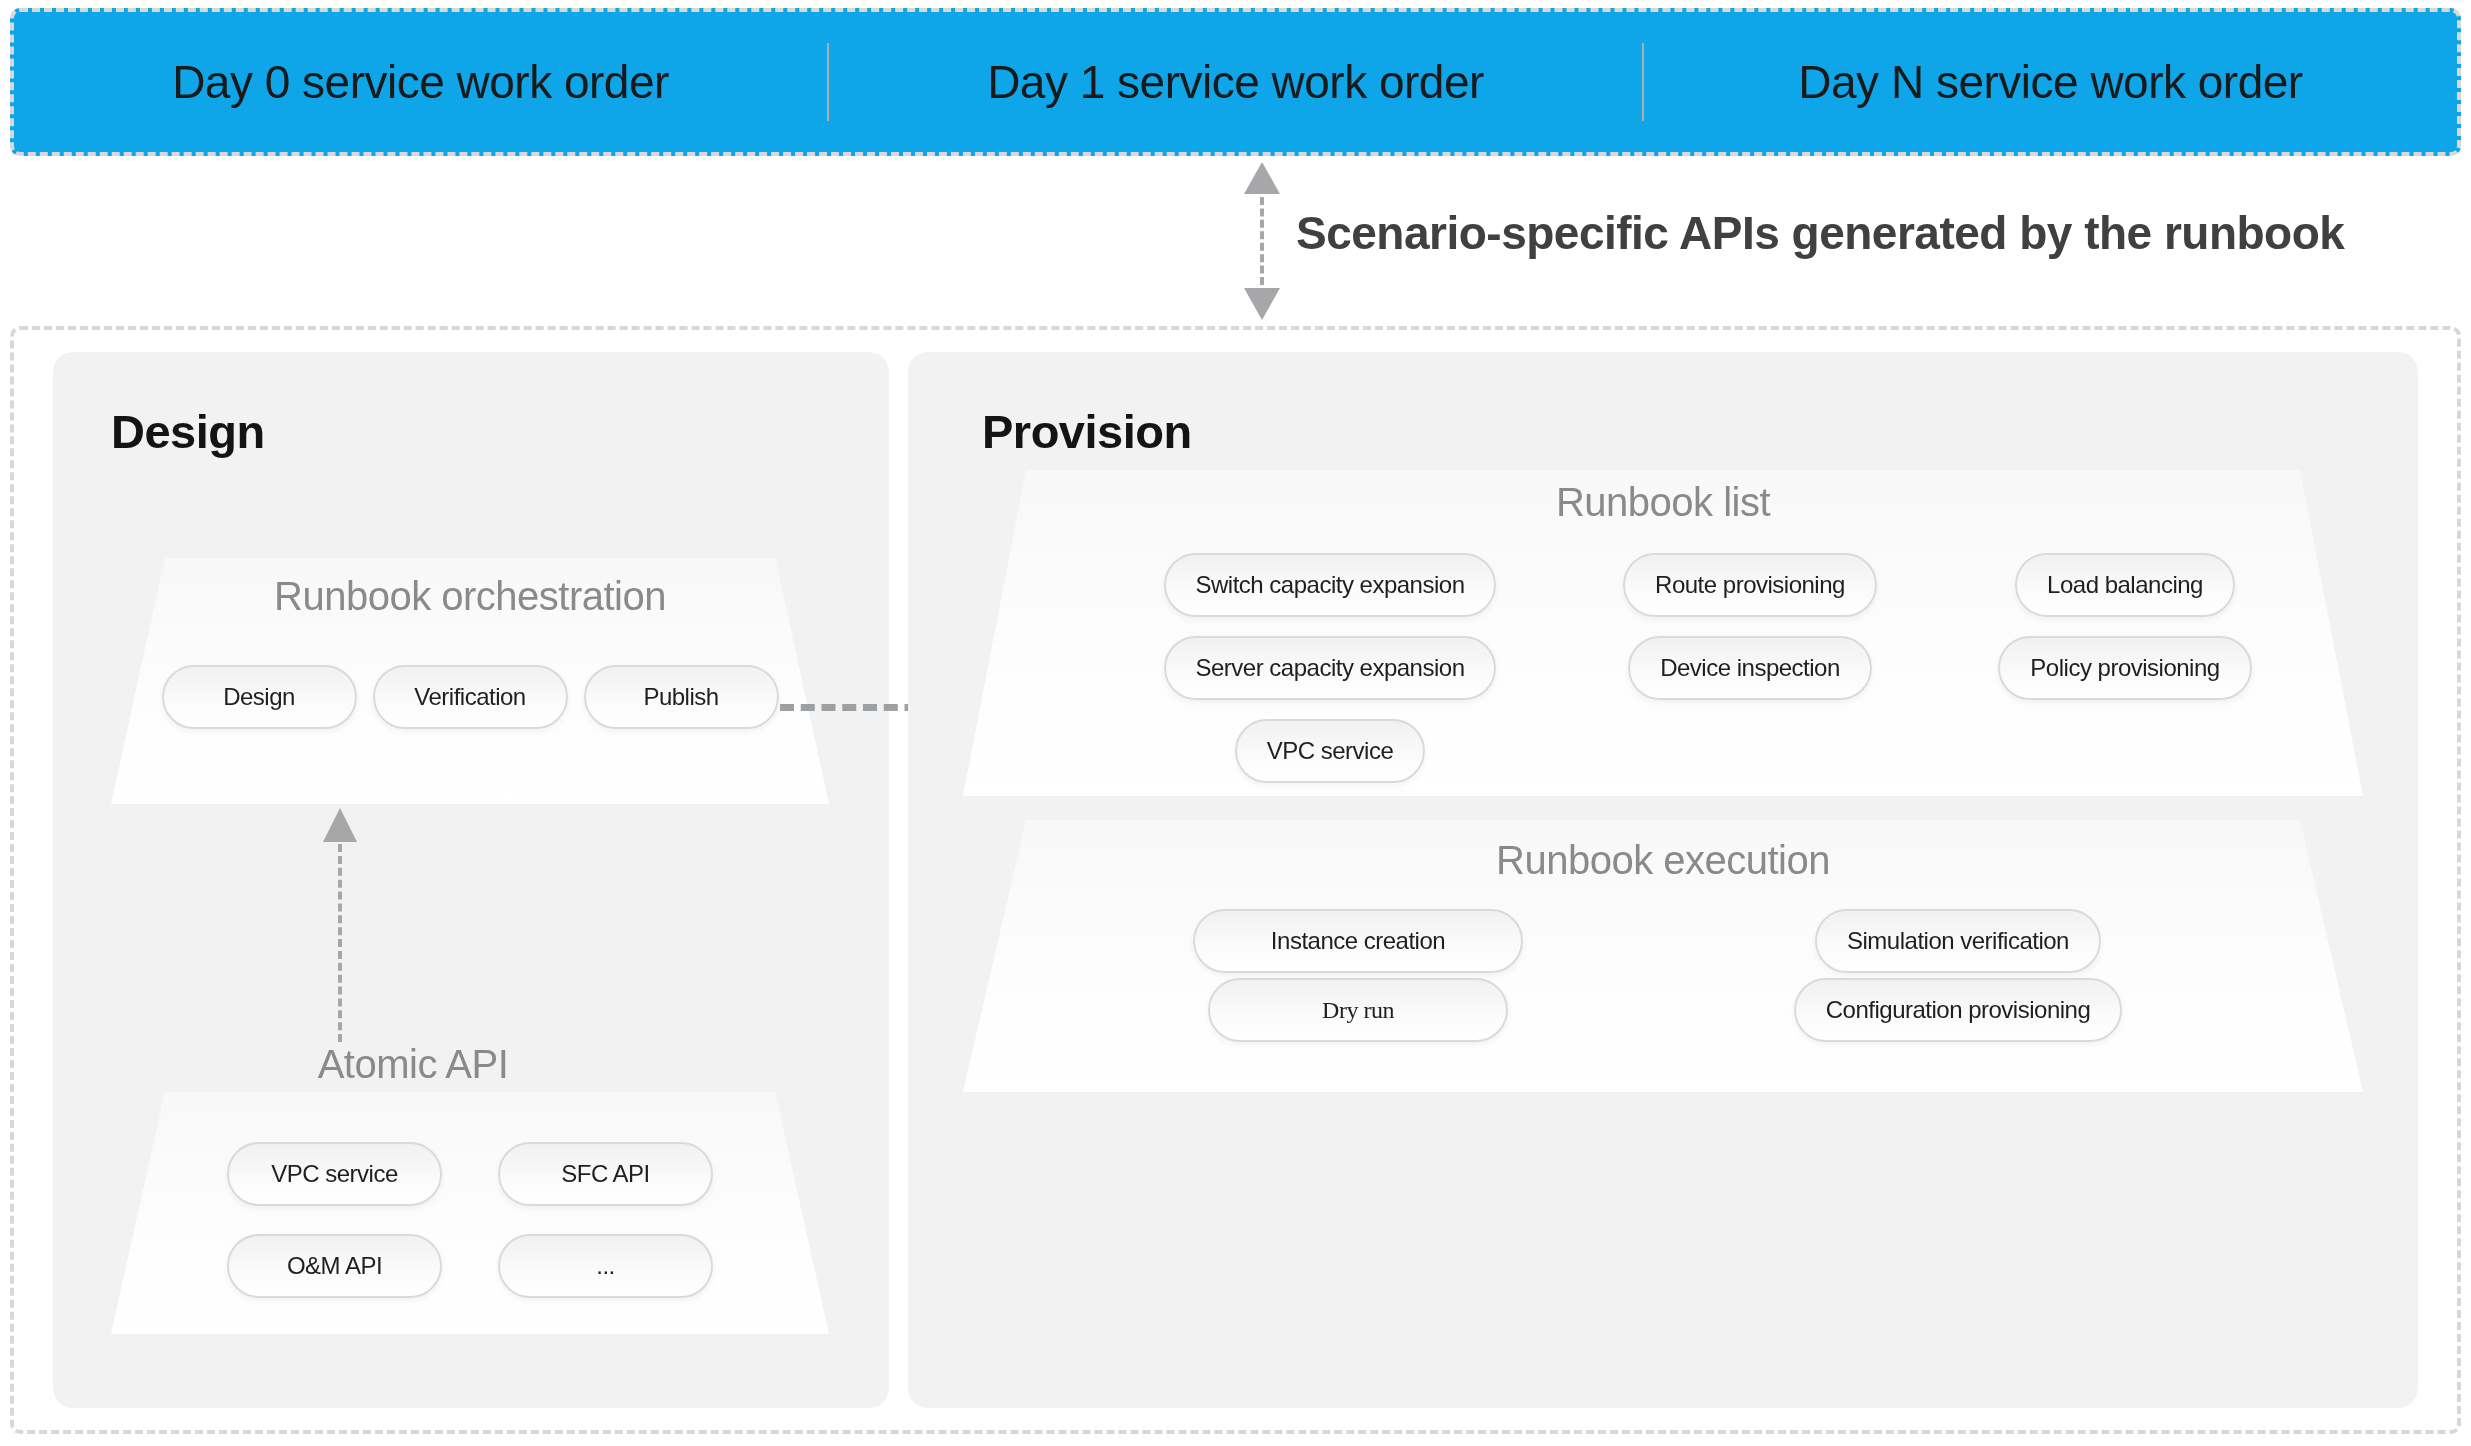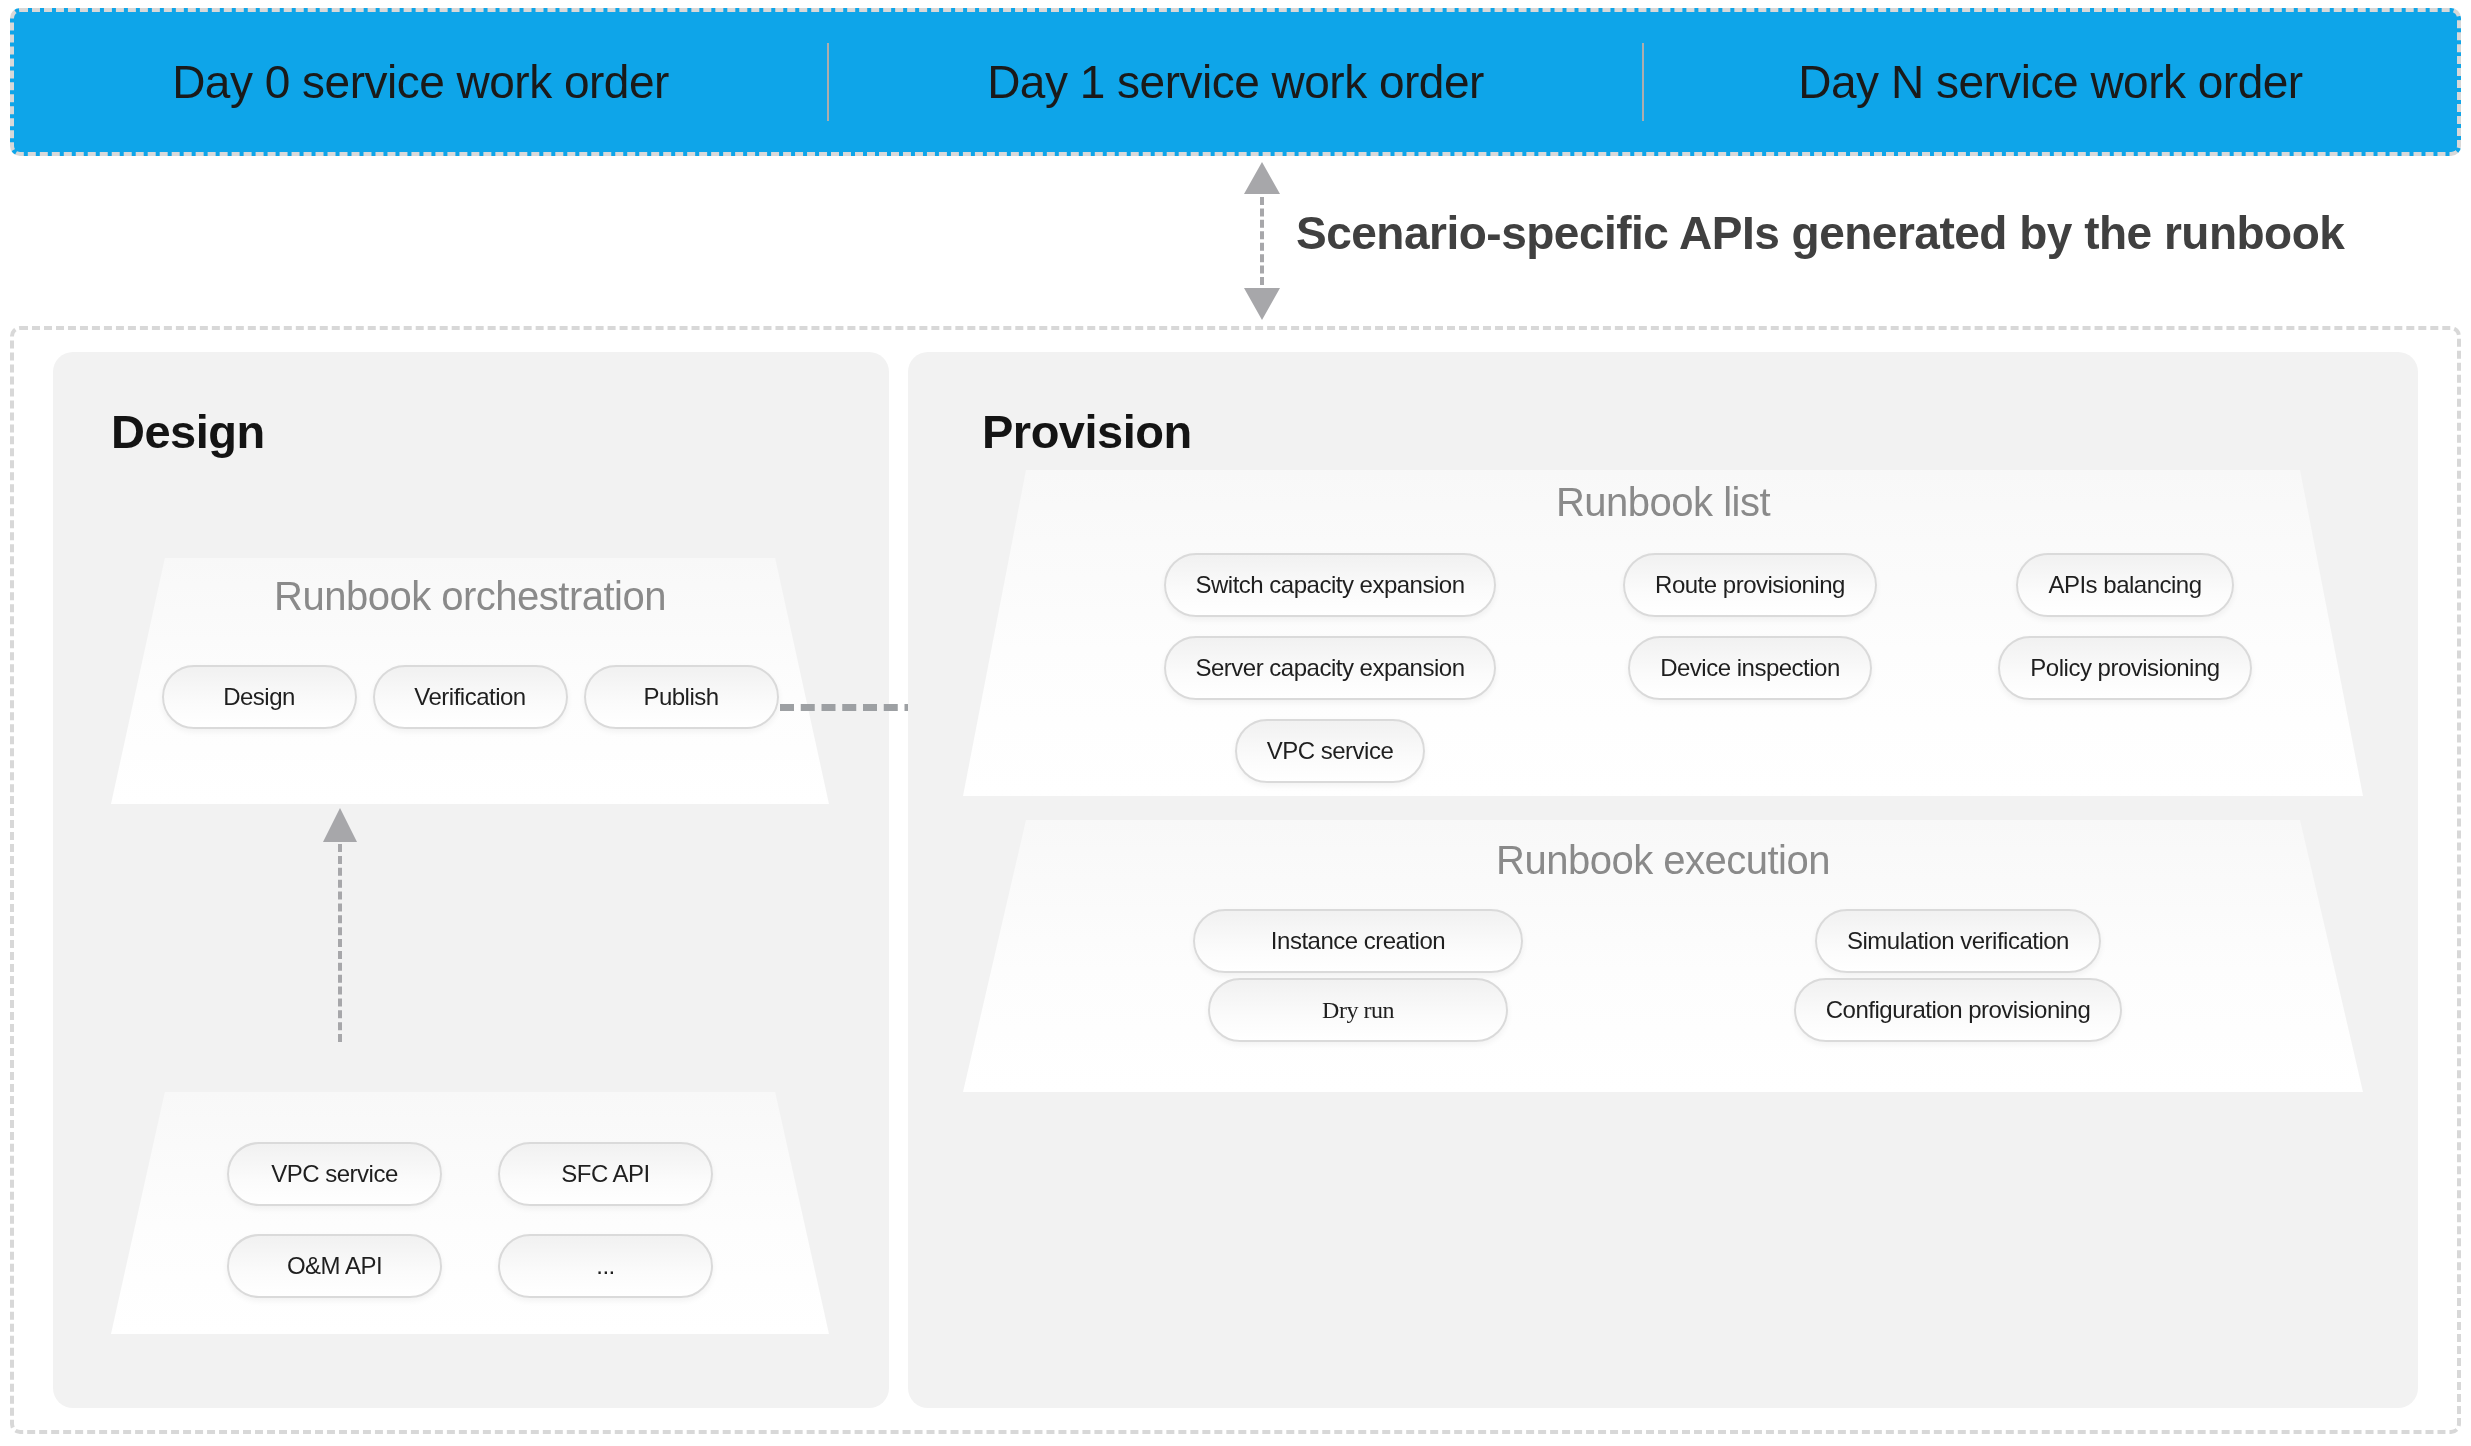--- a/index.html
+++ b/index.html
@@ -129,20 +129,21 @@
         <div class="pill pill-design-row">Verification</div>
         <div class="pill pill-design-row">Publish</div>
       </div>
     </div>
 
     <div class="up-arrow">
       <div class="tri-up"></div>
       <div class="v-dash"></div>
     </div>
 
+    <div class="section-title atomic-title">Atomic API</div>
     <div class="trap atomic-trap">
       <div class="atomic-grid">
         <div class="pill pill-atomic">VPC service</div>
         <div class="pill pill-atomic">SFC API</div>
         <div class="pill pill-atomic">O&amp;M API</div>
         <div class="pill pill-atomic">...</div>
       </div>
     </div>
   </div>
 
@@ -152,21 +153,21 @@
   </div>
 
   <div class="panel panel-provision">
     <div class="panel-title">Provision</div>
 
     <div class="trap trap-wide list-trap">
       <div class="section-title list-title">Runbook list</div>
       <div class="list-grid">
         <div class="pill">Switch capacity expansion</div>
         <div class="pill">Route provisioning</div>
-        <div class="pill">APIs balancing</div>
+        <div class="pill">Load balancing</div>
         <div class="pill">Server capacity expansion</div>
         <div class="pill">Device inspection</div>
         <div class="pill">Policy provisioning</div>
         <div class="pill">VPC service</div>
       </div>
     </div>
 
     <div class="trap trap-wide exec-trap">
       <div class="section-title exec-title">Runbook execution</div>
       <div class="exec-grid">

